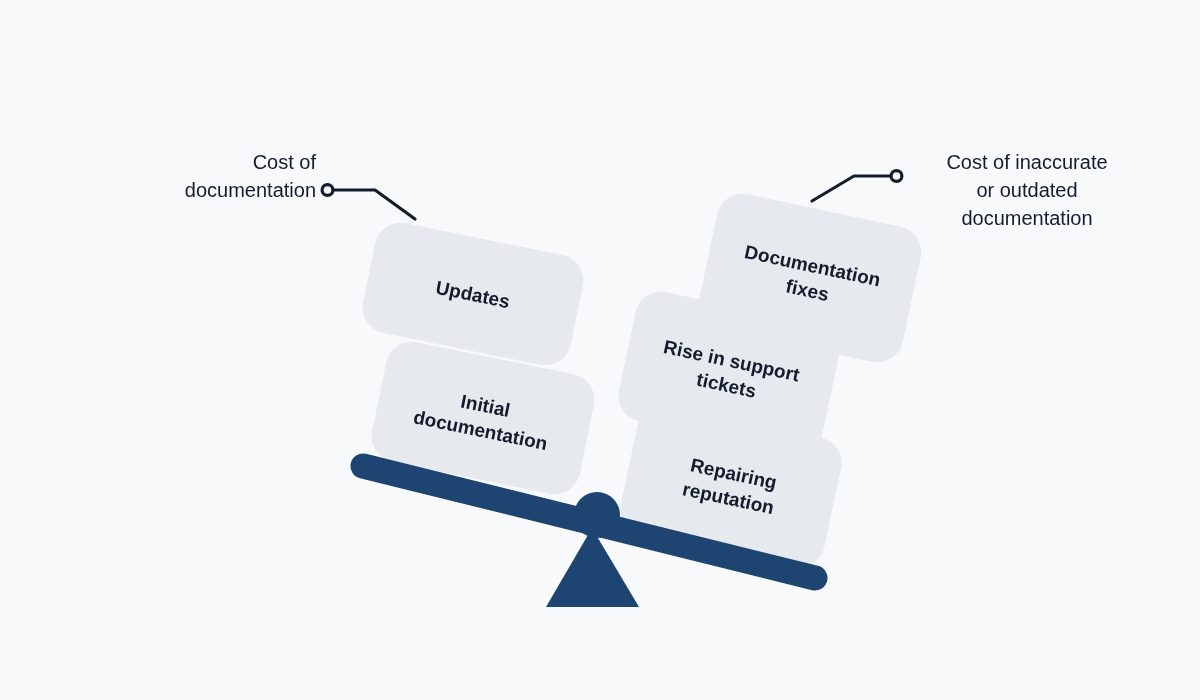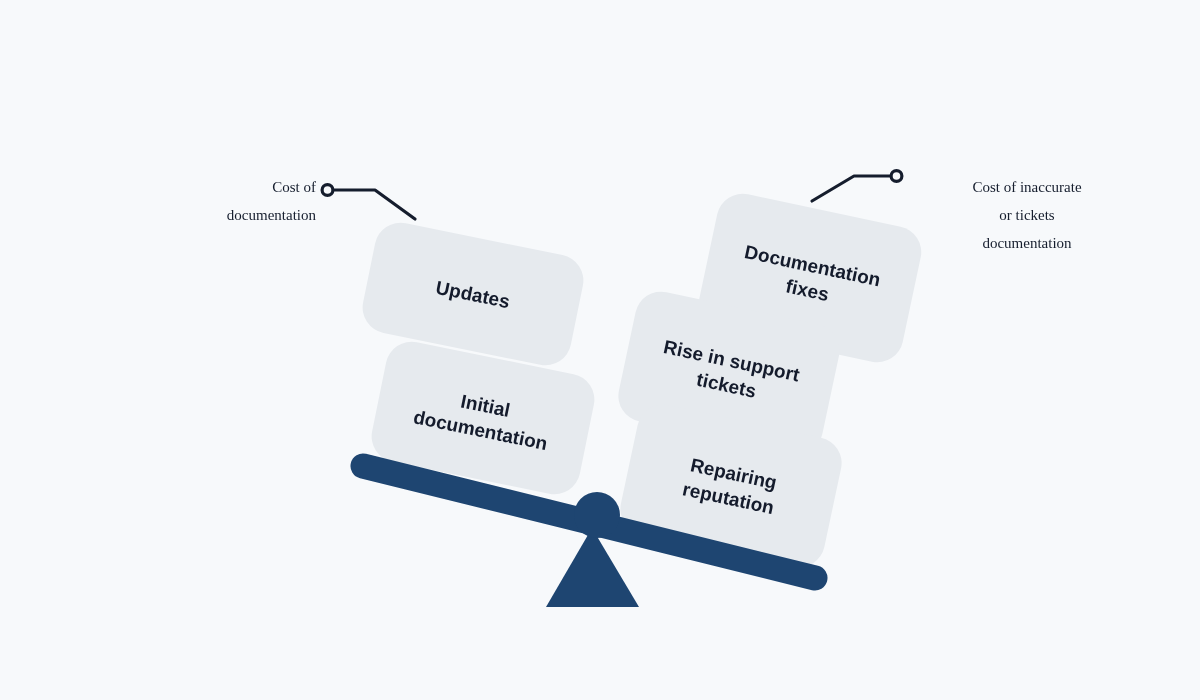--- a/index.html
+++ b/index.html
@@ -17,27 +17,26 @@
   #stage {
     position: relative;
     width: 1200px;
     height: 700px;
     background: #f7f9fb;
   }
 
   
   .anno-label {
     position: absolute;
-    font-family: Liberation Serif, serif;
-    font-size: 15px;
+    font-family: Liberation Sans, sans-serif;
+    font-size: 20px;
     line-height: 28px;
     font-weight: 400;
     color: #151d2d;
     white-space: pre-line;
-    margin-top: 25px;
   }
   .anno-label.left {
     text-align: right;
     right: 884px;   
     top: 148px;
     width: 260px;
   }
   .anno-label.right {
     text-align: center;
     left: 912px;
@@ -110,21 +109,21 @@
 </style>
 </head>
 <body style="background: rgb(247, 249, 251);">
 
 <div id="stage" style="background: rgb(247, 249, 251);">
 
   <div class="anno-label left" style="color: rgb(21, 29, 45);">Cost of
 documentation</div>
 
   <div class="anno-label right" style="color: rgb(21, 29, 45);">Cost of inaccurate
-or tickets
+or outdated
 documentation</div>
 
   <svg id="connectors" viewBox="0 0 1200 700">
 
     <g>
       <path d="M 333 190 L 375 190 L 415 219" fill="none" stroke="#151d2d" stroke-width="3.2" stroke-linecap="round" stroke-linejoin="round"></path>
       <circle cx="327.5" cy="190" r="5.4" fill="#f7f9fb" stroke="#151d2d" stroke-width="3.2"></circle>
     </g>
 
     <g>

